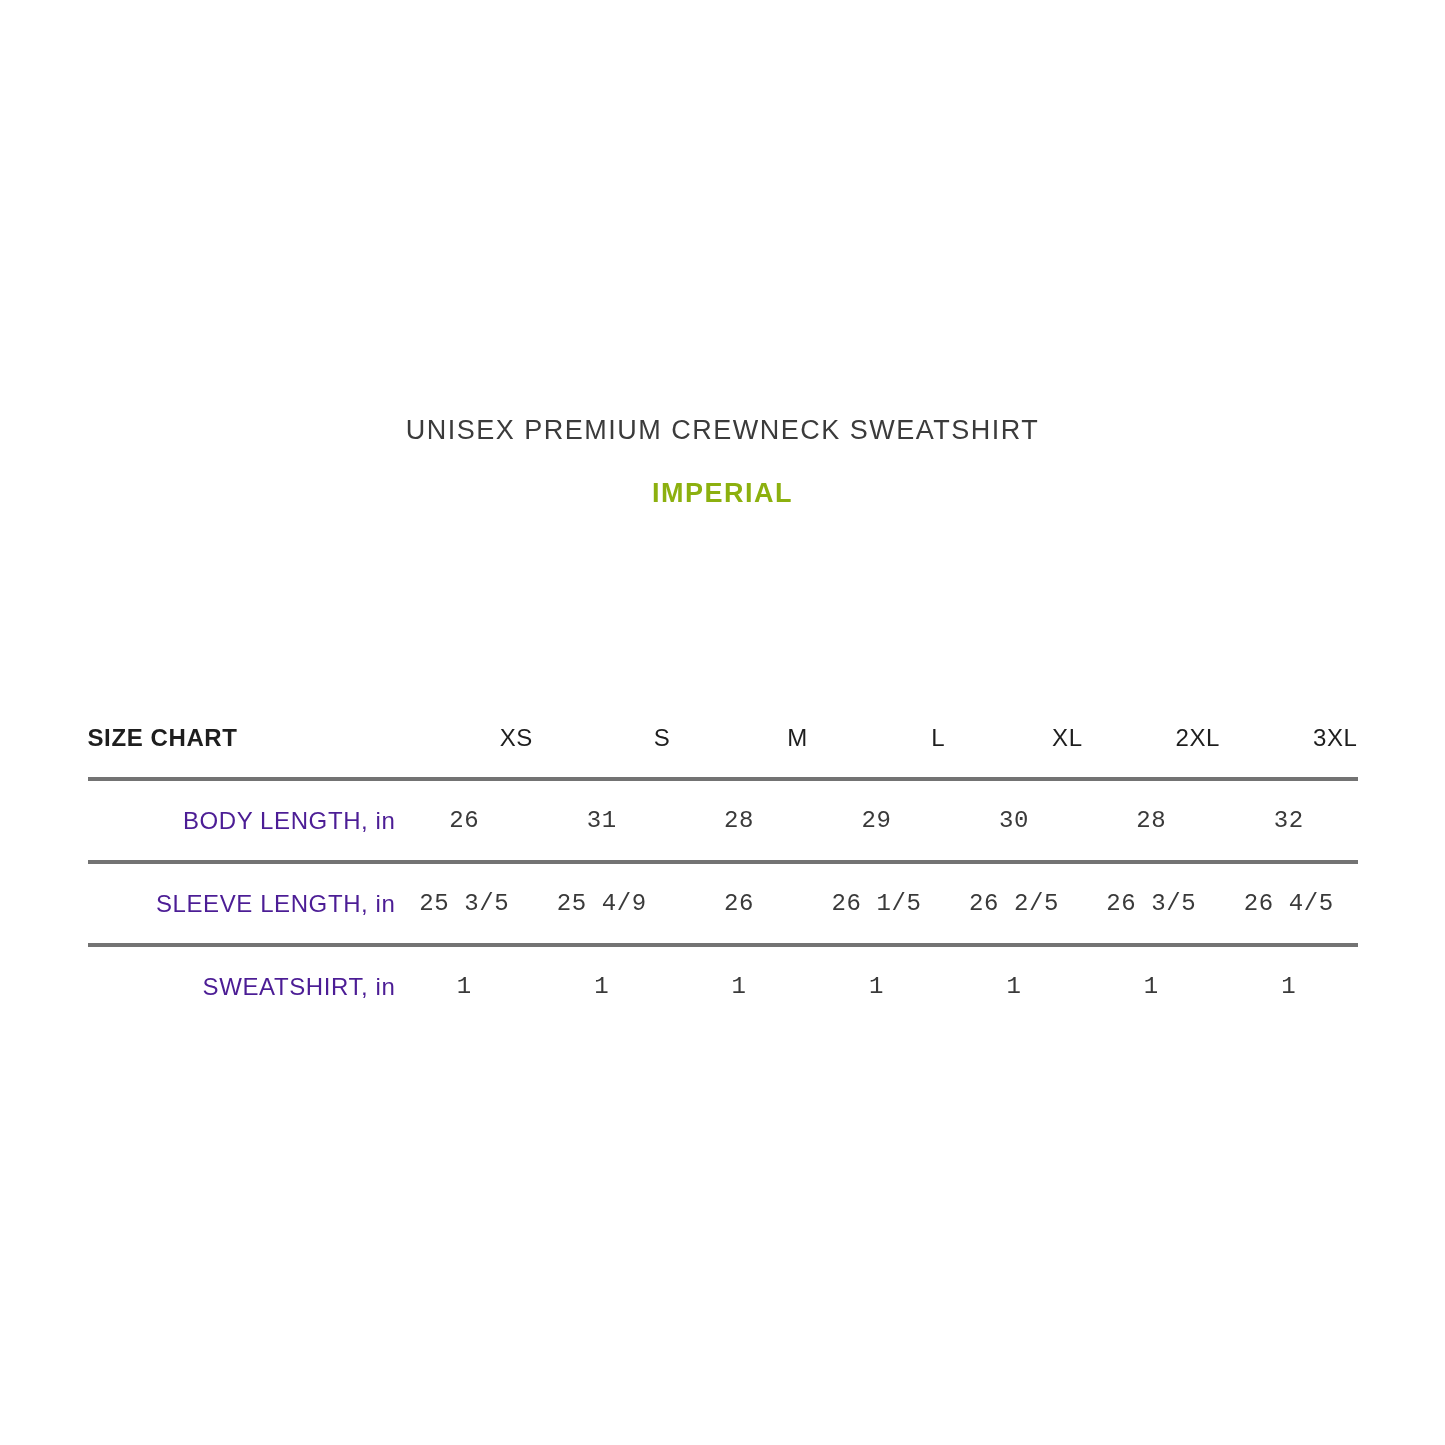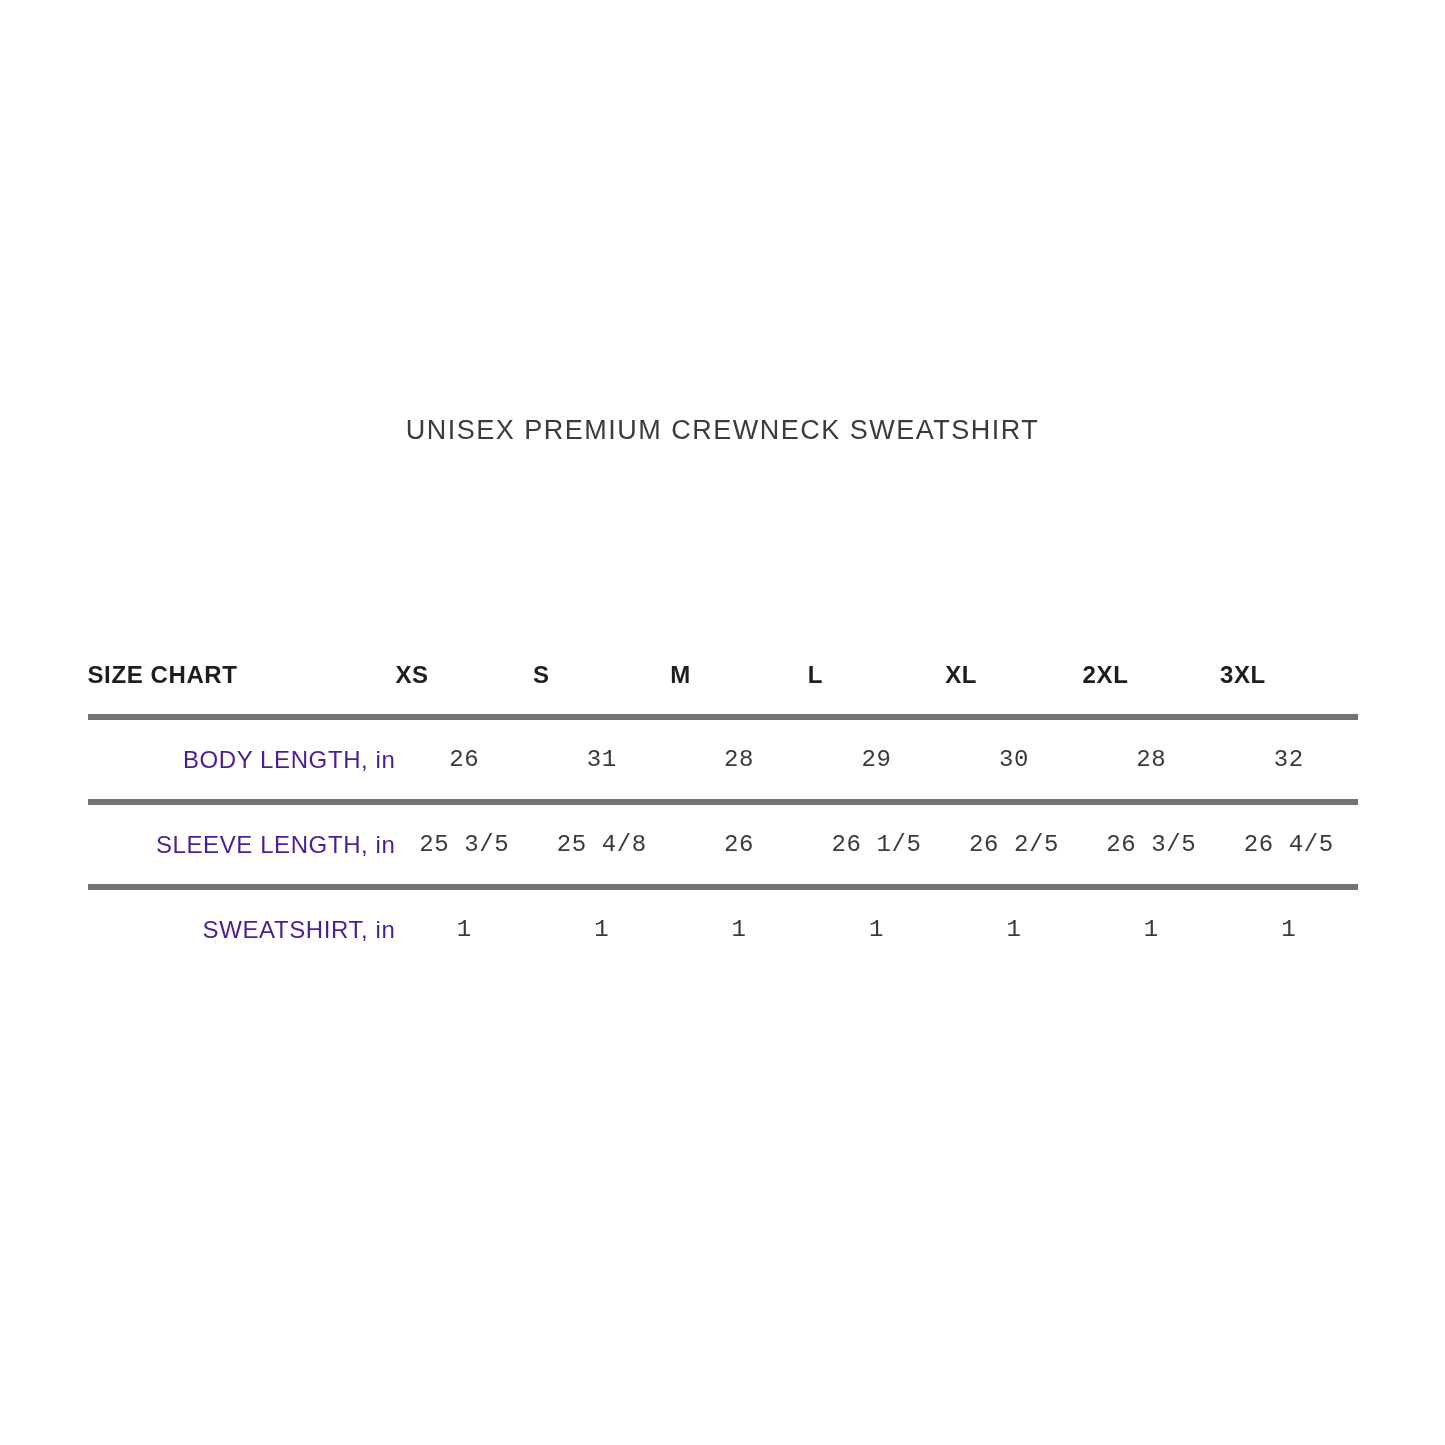--- a/index.html
+++ b/index.html
@@ -54,46 +54,47 @@
     white-space: nowrap;
   }
   col.label-col { width: 308px; }
   th.corner-cell {
     text-align: left;
     font-weight: bold;
     color: #1e1e1e;
     letter-spacing: 0.8px;
   }
   th.size-col {
-    text-align: left;
-    font-weight: bold;
+    text-align: right;
+    font-weight: normal;
     color: #1e1e1e;
     letter-spacing: 0.8px;
   }
   td.row-label {
     text-align: right;
     color: #4c1d95;
   }
   td.cell-value {
     text-align: center;
     color: #3a3a3a;
     font-family: Liberation Mono, monospace;
   }
   tr.ruled > th,
   tr.ruled > td {
-    border-bottom: 6px solid #737373;
+    border-bottom: 4px solid #737373;
   }
 </style>
 </head>
 <body>
 
 <div class="content">
 
   <div class="title-block">
     <div class="product-title">UNISEX PREMIUM CREWNECK SWEATSHIRT</div>
+    <div class="unit-label">IMPERIAL</div>
   </div>
 
   <table class="size-chart">
     <colgroup>
       <col class="label-col">
       <col>
         <col>
         <col>
         <col>
         <col>
@@ -119,21 +120,21 @@
         <td class="cell-value">31</td>
         <td class="cell-value">28</td>
         <td class="cell-value">29</td>
         <td class="cell-value">30</td>
         <td class="cell-value">28</td>
         <td class="cell-value">32</td>
       </tr>
       <tr class="ruled">
         <td class="row-label">SLEEVE LENGTH, in</td>
         <td class="cell-value">25 3/5</td>
-        <td class="cell-value">25 4/8</td>
+        <td class="cell-value">25 4/9</td>
         <td class="cell-value">26</td>
         <td class="cell-value">26 1/5</td>
         <td class="cell-value">26 2/5</td>
         <td class="cell-value">26 3/5</td>
         <td class="cell-value">26 4/5</td>
       </tr>
       <tr>
         <td class="row-label">SWEATSHIRT, in</td>
         <td class="cell-value">1</td>
         <td class="cell-value">1</td>

